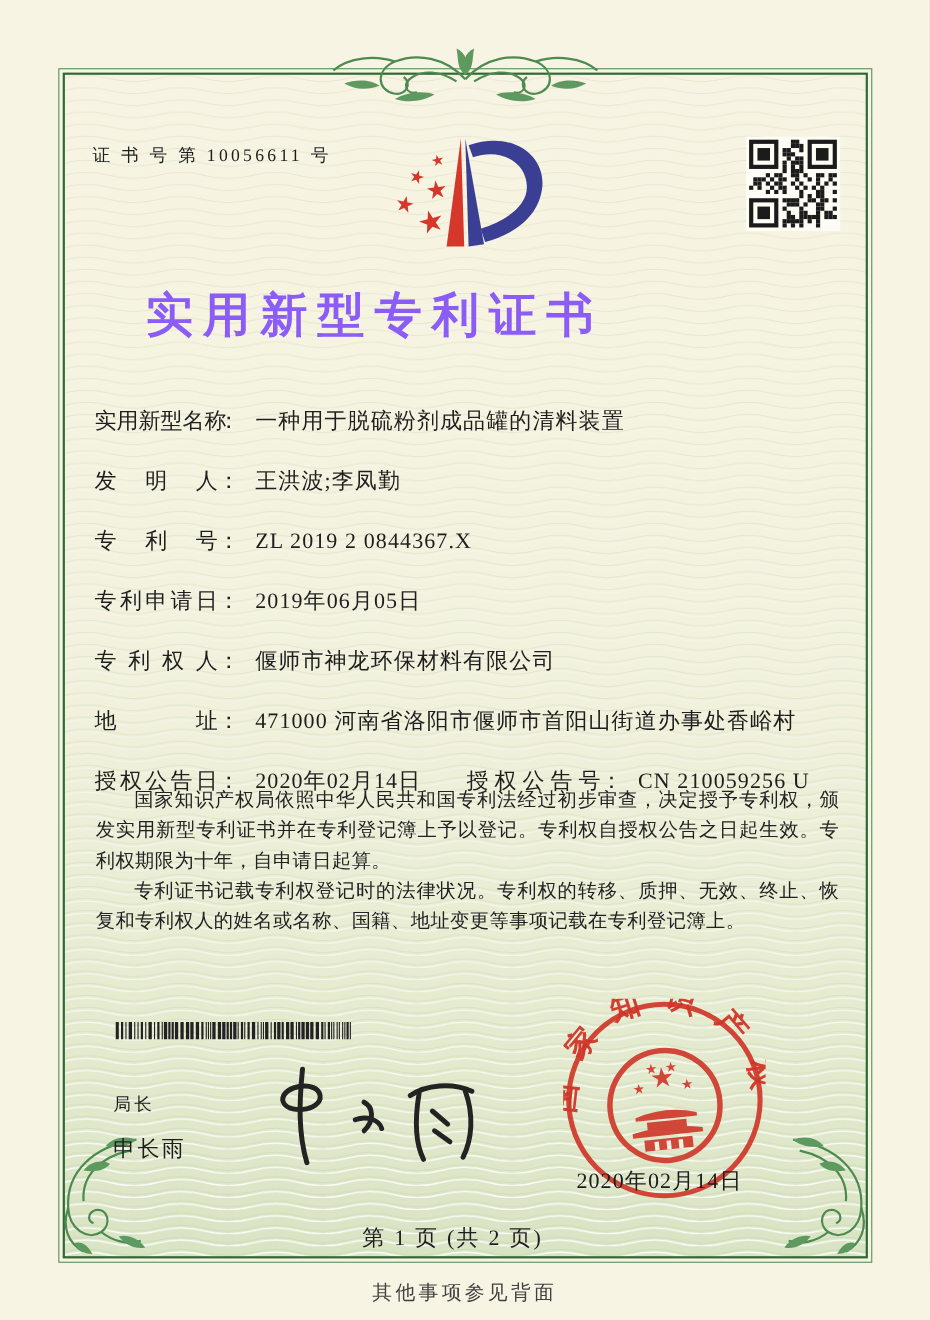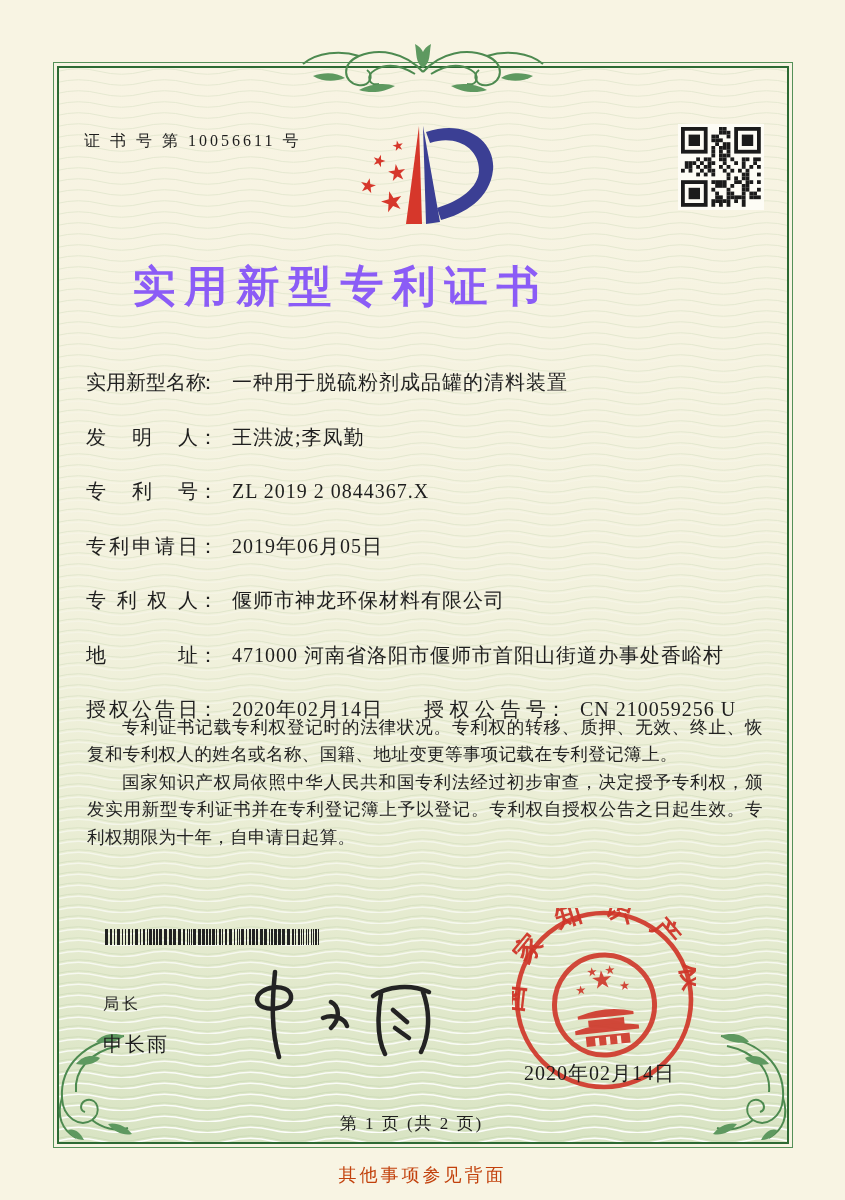--- a/index.html
+++ b/index.html
@@ -16,22 +16,22 @@
   .frow{position:relative;height:54.5px;font-size:20px;white-space:nowrap;}
   .flabel{display:inline-block;width:112px;text-align:justify;text-align-last:justify;text-justify:inter-character;}
   .fcolon{display:inline-block;margin-right:14px;}
   .fvalue{letter-spacing:1px;}
   .grant{position:absolute;left:338px;top:0;}
   .body-text{left:87px;top:714px;width:676px;font-size:17.5px;line-height:27.4px;text-align:justify;color:#222;letter-spacing:0.4px;}
   .body-text p{margin:0;text-indent:2em;}
   .officer-title{left:103px;top:994px;font-size:16px;letter-spacing:3px;}
   .officer-name{left:103px;top:1031px;font-size:20px;letter-spacing:2px;}
   .issue-date{left:524px;top:1060px;font-size:20px;letter-spacing:1px;z-index:6;color:#1c1c1c;}
-  .page-note{left:0;width:823px;top:1112px;text-align:center;font-size:17px;letter-spacing:2px;}
-  .back-note{left:0;width:845px;top:1163px;text-align:center;font-size:18px;letter-spacing:3px;color:#c2410c;}
+  .page-note{left:0;width:823px;top:1112px;text-align:center;font-size:20px;letter-spacing:2px;}
+  .back-note{left:0;width:845px;top:1163px;text-align:center;font-size:18px;letter-spacing:3px;color:#404040;}
   svg{display:block;}
 </style>
 </head>
 <body>
 
 <div class="page">
 
   <svg class="abs" style="left:57px;top:66px;" width="731" height="1078" viewBox="0 0 731 1078" aria-hidden="true">
     <defs>
       <linearGradient id="tintGrad" x1="0" y1="0" x2="0" y2="1">
@@ -287,22 +287,22 @@
     </div>
     <div class="frow">
       <span class="flabel">授权公告日</span><span class="fcolon">：</span><span class="fvalue">2020年02月14日</span>
       <span class="grant">
         <span class="flabel" style="width:122px">授权公告号</span><span class="fcolon">：</span><span class="fvalue">CN 210059256 U</span>
       </span>
     </div>
   </div>
 
   <div class="abs body-text">
+    <p>国家知识产权局依照中华人民共和国专利法经过初步审查，决定授予专利权，颁发实用新型专利证书并在专利登记簿上予以登记。专利权自授权公告之日起生效。专利权期限为十年，自申请日起算。</p>
     <p>专利证书记载专利权登记时的法律状况。专利权的转移、质押、无效、终止、恢复和专利权人的姓名或名称、国籍、地址变更等事项记载在专利登记簿上。</p>
-    <p>国家知识产权局依照中华人民共和国专利法经过初步审查，决定授予专利权，颁发实用新型专利证书并在专利登记簿上予以登记。专利权自授权公告之日起生效。专利权期限为十年，自申请日起算。</p>
   </div>
 
   <svg class="abs" id="barcode-svg" style="left:105px;top:929px;" width="220" height="16" viewBox="0 0 220 16">
       <rect x="0" y="0" width="3" height="16" fill="#222"></rect>
       <rect x="5" y="0" width="2" height="16" fill="#222"></rect>
       <rect x="9" y="0" width="1" height="16" fill="#222"></rect>
       <rect x="12" y="0" width="3" height="16" fill="#222"></rect>
       <rect x="17" y="0" width="1" height="16" fill="#222"></rect>
       <rect x="20" y="0" width="1" height="16" fill="#222"></rect>
       <rect x="23" y="0" width="2" height="16" fill="#222"></rect>

